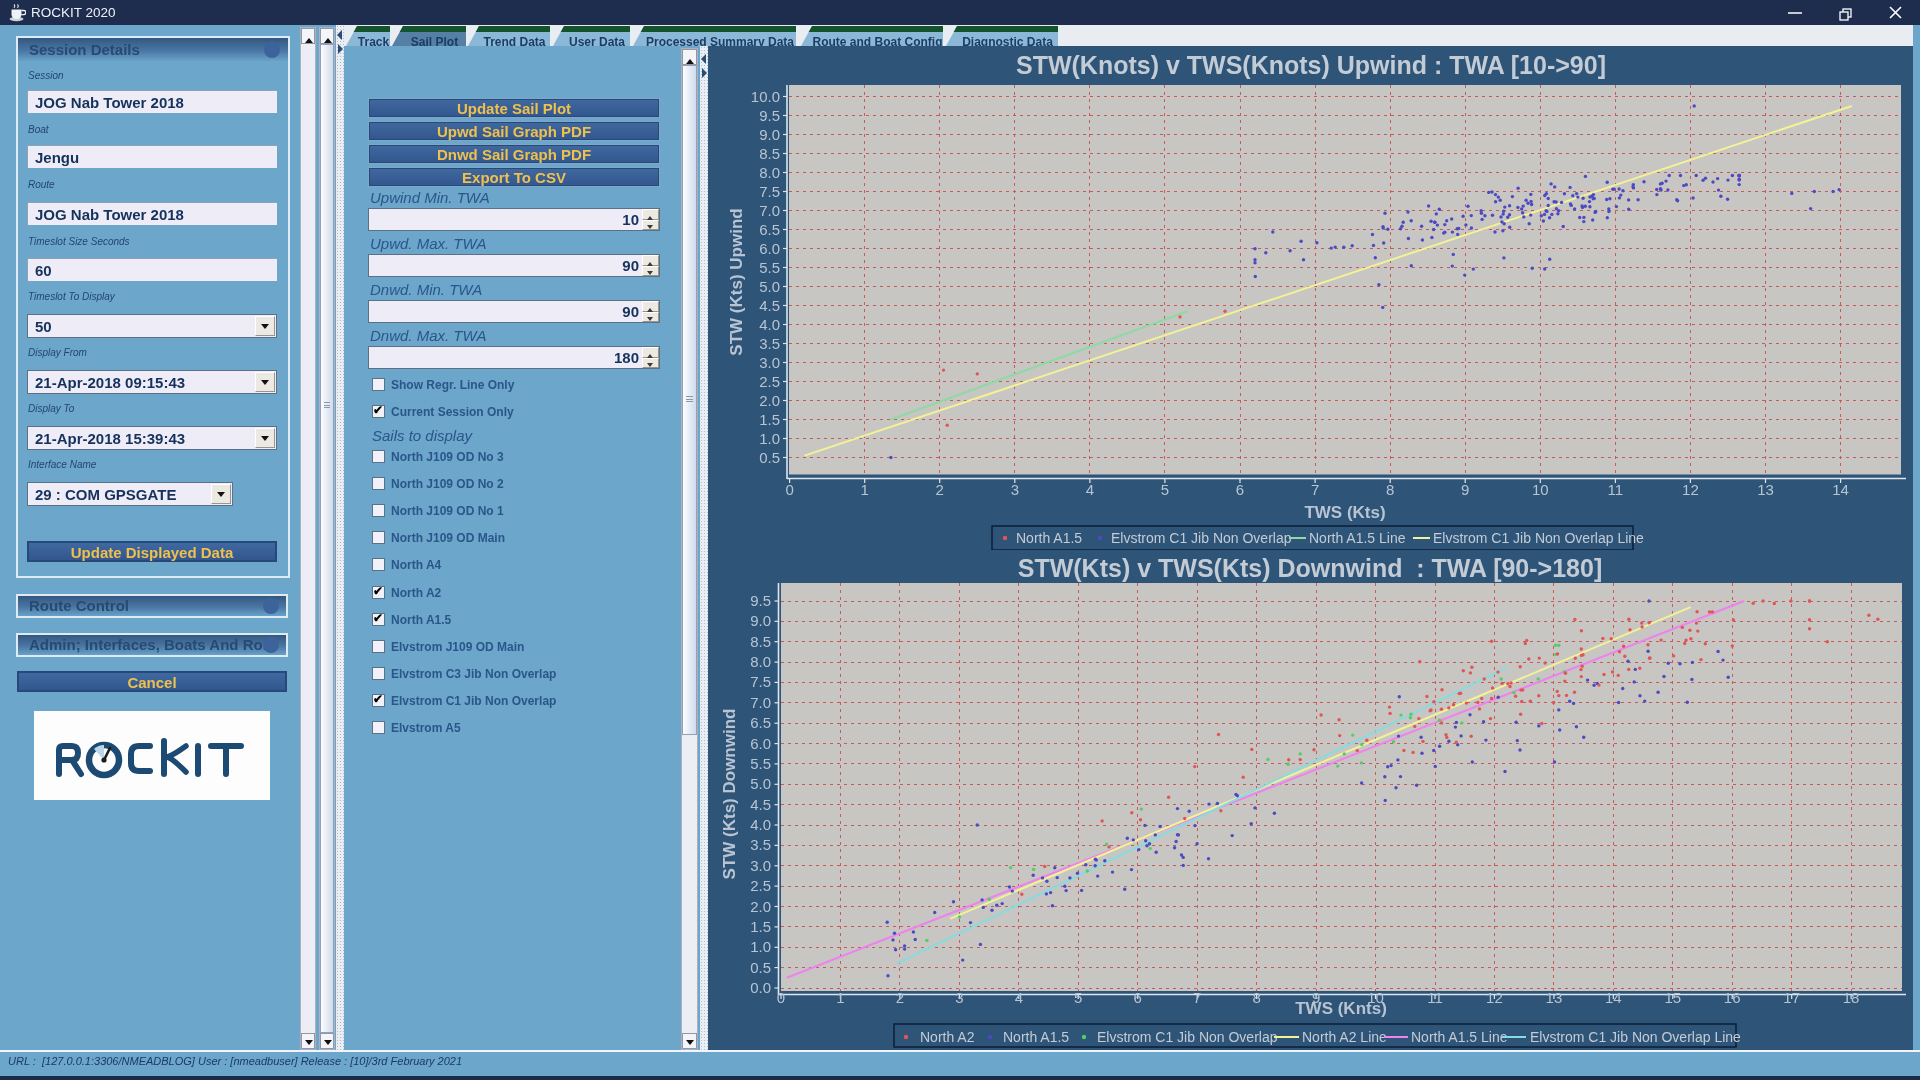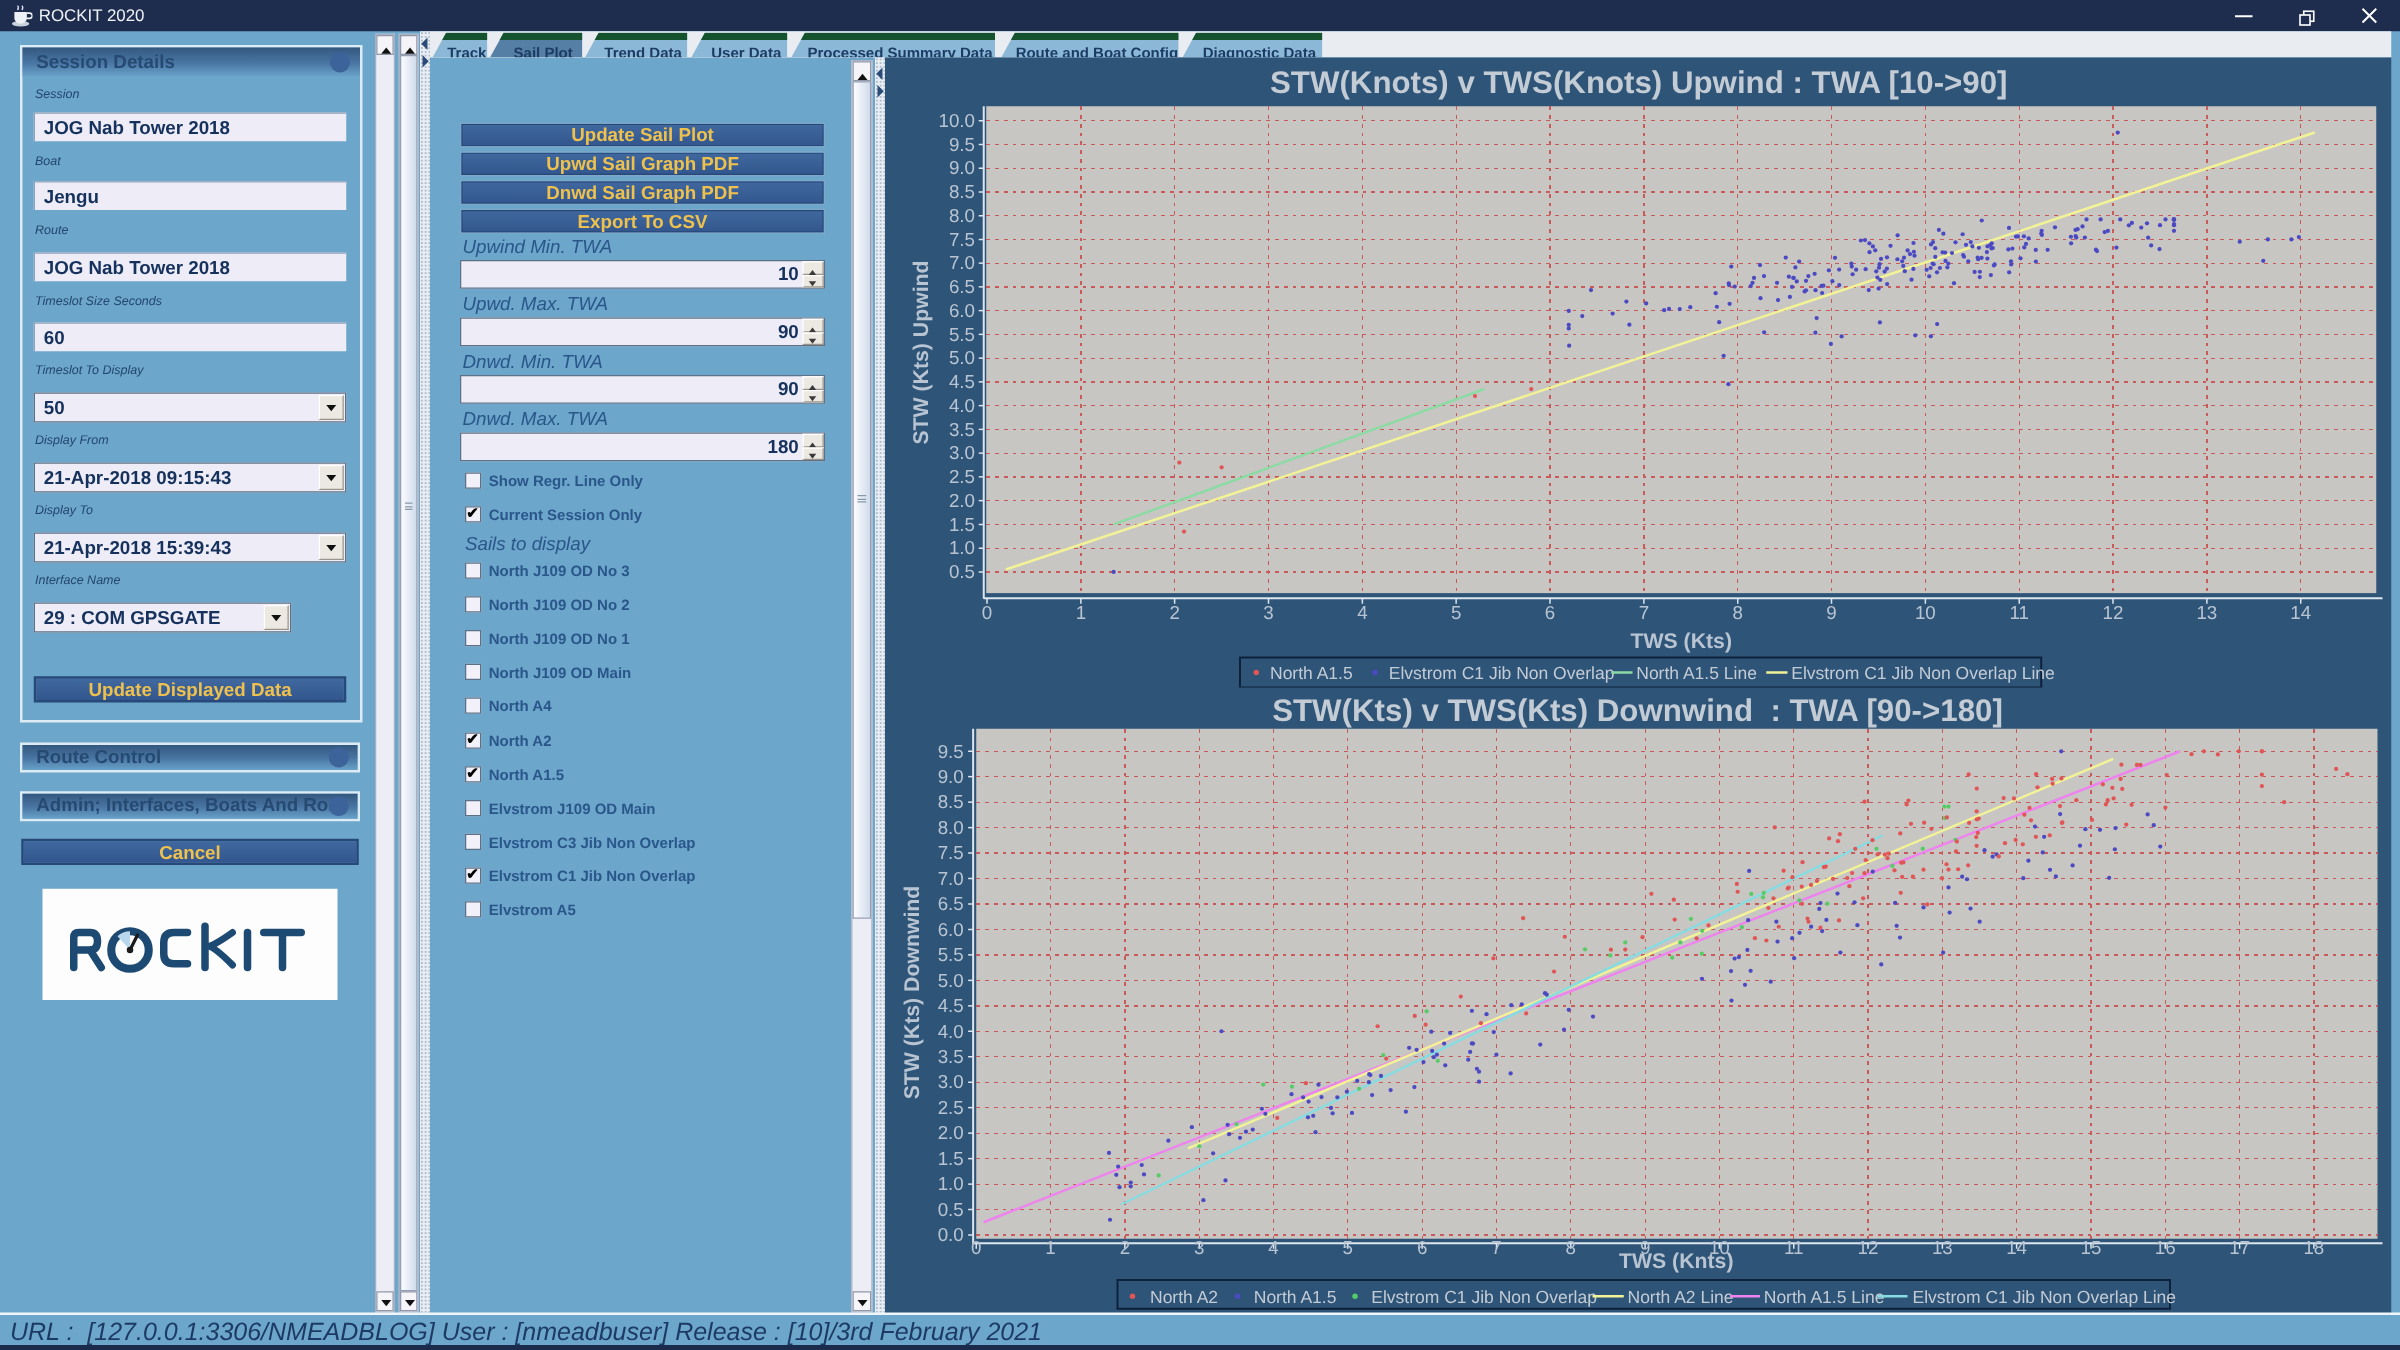--- a/index.html
+++ b/index.html
@@ -54,21 +54,21 @@
 .spb .up { position:absolute; left:4px; top:3px; width:0; height:0; border:3px solid transparent; border-bottom:4px solid #3a3a3a; }
 .spb .dn { position:absolute; left:4px; top:4px; width:0; height:0; border:3px solid transparent; border-top:4px solid #3a3a3a; }
 .cbrow { position:absolute; height:15px; }
 .cbx { position:absolute; left:0; top:0; width:13px; height:13px; background:#f2f1f9; border:1px solid #5d7186; }
 .ck { position:absolute; left:0px; top:-3px; color:#000; font-size:12px; font-weight:bold; }
 .cbl { position:absolute; left:19px; top:0px; font-weight:bold; font-size:12px; color:#2a568a; white-space:nowrap; }
 
 #charts { left:708px; top:46px; width:1205px; height:1006px; background:#2e5478; }
 
 #sline { left:0; top:1050px; width:1920px; height:2px; background:#f0f5f9; }
-#sbar { left:0; top:1052px; width:1920px; height:24px; background:#6ca6cb; color:#1c3a64; font-size:20px; font-style:italic; }
+#sbar { left:0; top:1052px; width:1920px; height:24px; background:#6ca6cb; color:#1c3a64; font-size:11px; font-style:italic; }
 #sbar span { position:absolute; left:8px; top:3px; }
 #bline { left:0; top:1076px; width:1920px; height:4px; background:#1b2b4b; }
 svg text { font-family:"Liberation Sans", sans-serif; }
 </style></head>
 <body>
 <div id="page">
 
 <div class="abs" id="tbar">
   <svg class="abs" style="left:8px;top:3px" width="18" height="19" viewBox="0 0 18 19">
     <ellipse cx="8.5" cy="16" rx="7" ry="2.2" fill="#c9d2dc"></ellipse>

